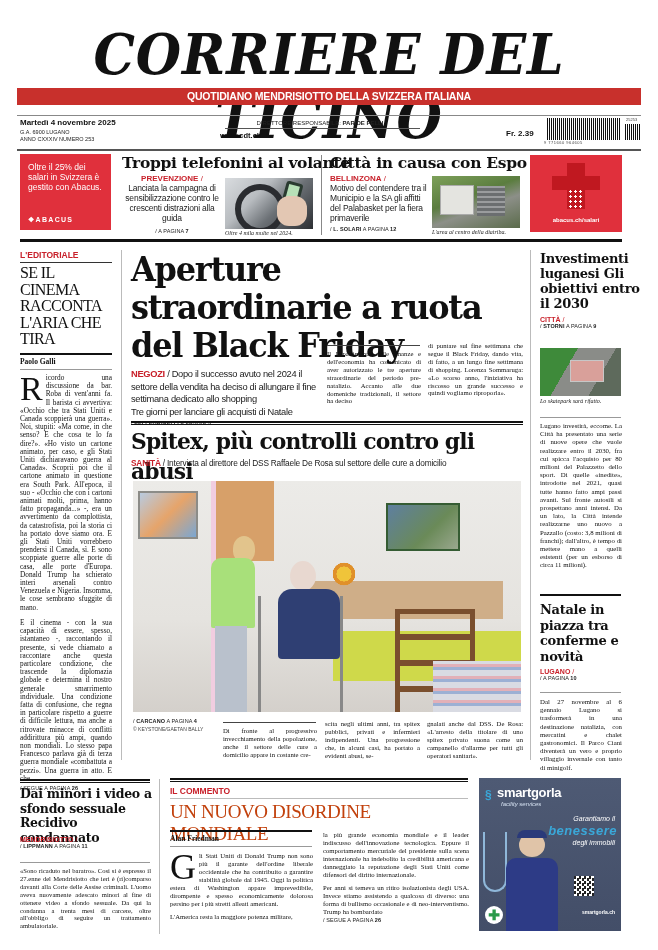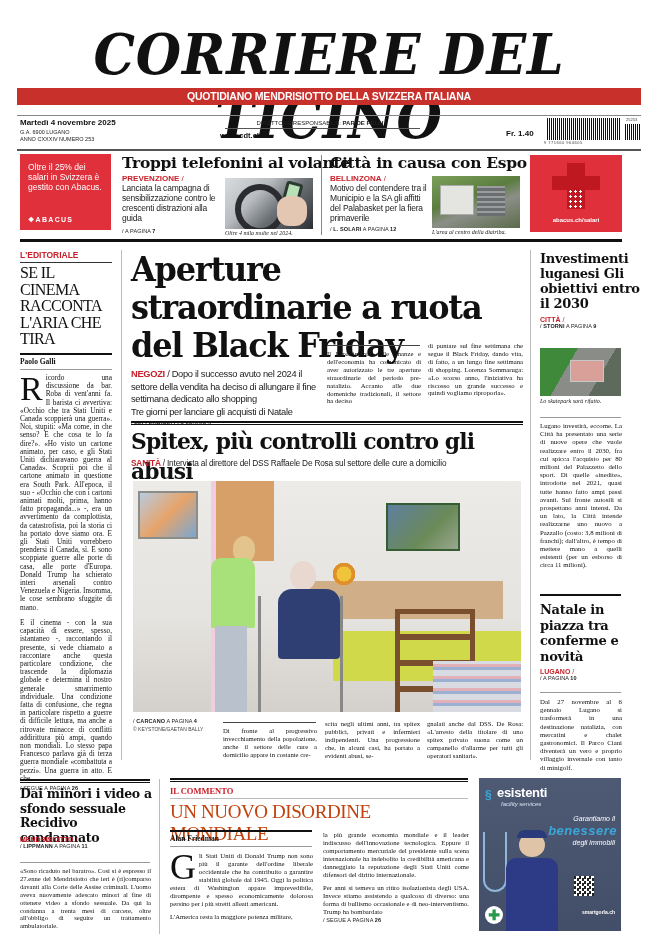--- a/index.html
+++ b/index.html
@@ -38,40 +38,40 @@
 <div class="abs sans" style="left:20px;top:129px;font-size:5.5px;line-height:6.5px;color:#222;">
   <div>G.A. 6900 LUGANO</div>
   <div>ANNO CXXXIV NUMERO  253</div>
 </div>
 <div class="abs sans" style="left:220px;top:120px;width:200px;text-align:center;font-size:6px;color:#222;">
   <span>DIRETTORE RESPONSABILE:</span>
   <b>PARIDE PELLI</b>
 </div>
 <div class="rule-thin" style="left:225px;top:128px;width:195px;background:#555;"></div>
 <div class="abs sans" style="left:220px;top:131px;width:200px;font-size:7.5px;font-weight:bold;">www.cdt.ch</div>
-<div class="abs sans" style="left:506px;top:129px;font-size:8px;font-weight:bold;">Fr. 1.40</div>
+<div class="abs sans" style="left:506px;top:129px;font-size:8px;font-weight:bold;">Fr. 2.39</div>
 
 <div class="abs" style="left:544px;top:118px;width:97px;height:28px;">
   <div style="position:absolute;left:3px;top:0;width:74px;height:22px;background:repeating-linear-gradient(90deg,#111 0 1px,#fff 1px 2px,#111 2px 2.6px,#fff 2.6px 4px);"></div>
   <div style="position:absolute;left:81px;top:6px;width:16px;height:16px;background:repeating-linear-gradient(90deg,#111 0 1px,#fff 1px 2px);"></div>
   <div class="sans" style="position:absolute;left:82px;top:-1px;font-size:4px;color:#444;">25253</div>
   <div class="sans" style="position:absolute;left:0;top:22px;font-size:4px;color:#444;letter-spacing:0.5px;">9 771660 964605</div>
 </div>
 
 <div class="rule-thin" style="left:17px;top:149px;width:624px;height:1.5px;background:#555;"></div>
 
 <div class="abs" style="left:20px;top:154px;width:91px;height:76px;background:#e0303c;color:#fff;">
   <div class="sans" style="position:absolute;left:8px;top:8px;width:80px;font-size:8.5px;line-height:10px;">Oltre il 25% dei salari in Svizzera è gestito con Abacus.</div>
   <div class="sans" style="position:absolute;left:8px;top:62px;font-size:7px;font-weight:bold;letter-spacing:1.3px;">
     <span>❖</span><span>ABACUS</span>
   </div>
 </div>
 
 <div class="abs serif" style="left:122px;top:153px;font-size:15.5px;font-weight:bold;letter-spacing:-0.3px;">Troppi telefonini al volante</div>
-<div class="abs" style="left:122px;top:174px;width:100px;">
+<div class="abs" style="left:122px;top:174px;width:100px;text-align:center;">
   <div class="sans" style="font-size:8px;"><span class="kicker">PREVENZIONE</span><span class="red"> /</span></div>
   <div class="sans" style="font-size:8.5px;line-height:10px;color:#222;letter-spacing:-0.2px;">Lanciata la campagna di sensibilizzazione contro le crescenti distrazioni alla guida</div>
   <div class="ref" style="margin-top:5px;"><span>/ A PAGINA</span> <b>7</b></div>
 </div>
 <div class="imgbox" style="left:225px;top:178px;width:88px;height:51px;background:linear-gradient(135deg,#d9dcdf 0%,#b8bcc0 35%,#6c7176 60%,#2c2f33 100%);">
   <div style="position:absolute;left:10px;top:6px;width:50px;height:50px;border:6px solid #2a2c30;border-radius:50%;"></div>
   <div style="position:absolute;left:58px;top:4px;width:17px;height:30px;background:#2a3a30;border-radius:3px;transform:rotate(15deg);">
     <div style="margin:3px;height:22px;background:#b7e0b7;"></div>
   </div>
   <div style="position:absolute;left:52px;top:18px;width:30px;height:30px;background:#e3c7b3;border-radius:40%;"></div>
@@ -198,21 +198,21 @@
 <div class="abs" style="left:20px;top:836px;">
   <div class="sans" style="font-size:7px;"><span class="kicker">MENDRISIOTTO</span><span class="red"> /</span></div>
   <div class="ref">/ <b>LIPPMANN</b> <span>A PAGINA</span> <b>11</b></div>
 </div>
 <div class="rule-thin" style="left:20px;top:862px;width:130px;background:#999;"></div>
 <div class="abs body-text" style="left:20px;top:867px;width:131px;font-size:6.6px;line-height:7.9px;">«Sono ricaduto nel baratro». Così si è espresso il 27.enne del Mendrisiotto che ieri è (ri)comparso davanti alla Corte delle Assise criminali. L'uomo aveva nuovamente adescato minori al fine di ottenere video a sfondo sessuale. Da qui la condanna a trenta mesi di carcere, oltre all'obbligo di seguire un trattamento ambulatoriale.</div>
 
 <div class="vrule" style="left:159px;top:779px;height:155px;background:#bbb;"></div>
 
 <div class="rule-double" style="left:170px;top:778px;width:298px;"></div>
-<div class="abs sans" style="left:170px;top:786px;font-size:8.5px;font-weight:bold;color:#c8202a;font-family:Liberation Serif, serif;">IL COMMENTO</div>
+<div class="abs sans" style="left:170px;top:786px;font-size:8.5px;font-weight:bold;color:#c8202a;">IL COMMENTO</div>
 <div class="rule-thin" style="left:170px;top:798px;width:298px;background:#bbb;"></div>
 <div class="abs lserif" style="left:170px;top:801px;width:300px;font-size:19px;line-height:22px;letter-spacing:-0.4px;color:#c2410c;">UN NUOVO DISORDINE MONDIALE</div>
 
 <div class="rule-thin" style="left:170px;top:830px;width:142px;height:1.5px;background:#111;"></div>
 <div class="abs lserif" style="left:170px;top:834px;font-size:7.5px;font-weight:bold;">Alan Friedman</div>
 <div class="rule-thin" style="left:170px;top:846px;width:142px;background:#999;"></div>
 
 <div class="abs body-text" style="left:170px;top:852px;width:143px;font-size:6.7px;line-height:8px;">
   <span class="lserif" style="float:left;font-size:36px;line-height:29px;margin:1px 3px 0 0;">G</span><span>li Stati Uniti di Donald Trump non sono più il garante dell'ordine liberale occidentale che ha contribuito a garantire stabilità globale dal 1945.</span>
   <span>Oggi la politica estera di Washington appare imprevedibile, dirompente e spesso economicamente dolorosa persino per i più stretti alleati americani.</span>
@@ -221,21 +221,21 @@
 </div>
 <div class="abs body-text" style="left:323px;top:831px;width:146px;font-size:6.7px;line-height:8px;">
   <div>la più grande economia mondiale e il leader indiscusso dell'innovazione tecnologica. Eppure il comportamento mercuriale del presidente sulla scena internazionale ha indebolito la credibilità americana e danneggiato la reputazione degli Stati Uniti come difensori del diritto internazionale.</div>
   <div style="height:5px;"></div>
   <div>Per anni si temeva un ritiro isolazionista degli USA. Invece stiamo assistendo a qualcosa di diverso: una forma di bullismo occasionale e di neo-interventismo. Trump ha bombardato</div>
   <div class="ref"><span>/ SEGUE A PAGINA</span> <b>26</b></div>
 </div>
 
 <div class="abs" style="left:479px;top:778px;width:142px;height:153px;background:linear-gradient(180deg,#4e5a74 0%,#434e68 100%);overflow:hidden;">
   <div class="sans" style="position:absolute;left:6px;top:10px;color:#3aa7d8;font-size:12px;font-weight:bold;">§</div>
-  <div class="sans" style="position:absolute;left:18px;top:7px;color:#fff;font-size:13px;font-weight:bold;letter-spacing:-0.3px;">esistenti</div>
+  <div class="sans" style="position:absolute;left:18px;top:7px;color:#fff;font-size:13px;font-weight:bold;letter-spacing:-0.3px;">smartgorla</div>
   <div class="sans" style="position:absolute;left:22px;top:23px;color:#d6e2f2;font-size:6px;font-style:italic;">facility services</div>
   <div class="sans" style="position:absolute;right:6px;top:37px;color:#fff;font-size:7px;font-style:italic;text-align:right;">Garantiamo il</div>
   <div class="sans" style="position:absolute;right:4px;top:45px;color:#3aa7d8;font-size:13px;font-style:italic;font-weight:bold;letter-spacing:0.5px;">benessere</div>
   <div class="sans" style="position:absolute;right:6px;top:61px;color:#fff;font-size:7px;font-style:italic;">degli immobili</div>
   <div style="position:absolute;left:4px;top:54px;width:24px;height:60px;border:2px solid #8fb7d9;border-top:none;border-radius:0 0 12px 12px;"></div>
   <div style="position:absolute;left:40px;top:55px;width:26px;height:24px;background:#e0c4a8;border-radius:50%;"></div>
   <div style="position:absolute;left:38px;top:52px;width:30px;height:8px;background:#2a3a7a;border-radius:8px 8px 0 0;"></div>
   <div style="position:absolute;left:27px;top:80px;width:52px;height:73px;background:#2d3b86;border-radius:10px 10px 0 0;"></div>
   <div style="position:absolute;left:95px;top:98px;width:20px;height:20px;background:repeating-conic-gradient(#fff 0 25%,#222 0 50%) 0 0/5px 5px;"></div>
   <div style="position:absolute;left:6px;top:128px;width:18px;height:18px;border-radius:50%;background:#fff;color:#2a9a4a;font-size:14px;font-weight:bold;text-align:center;line-height:18px;">✚</div>

